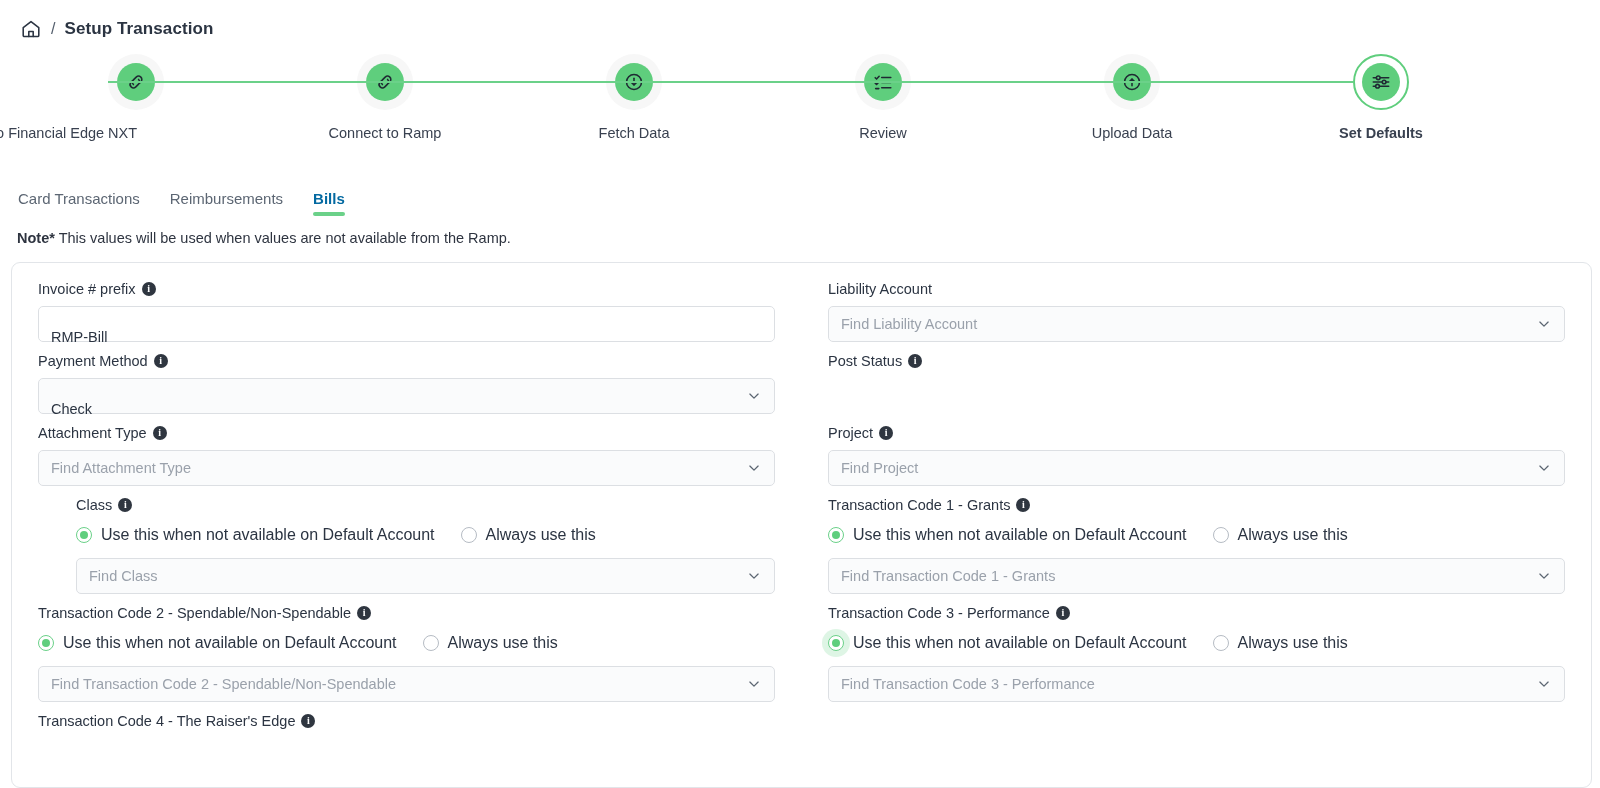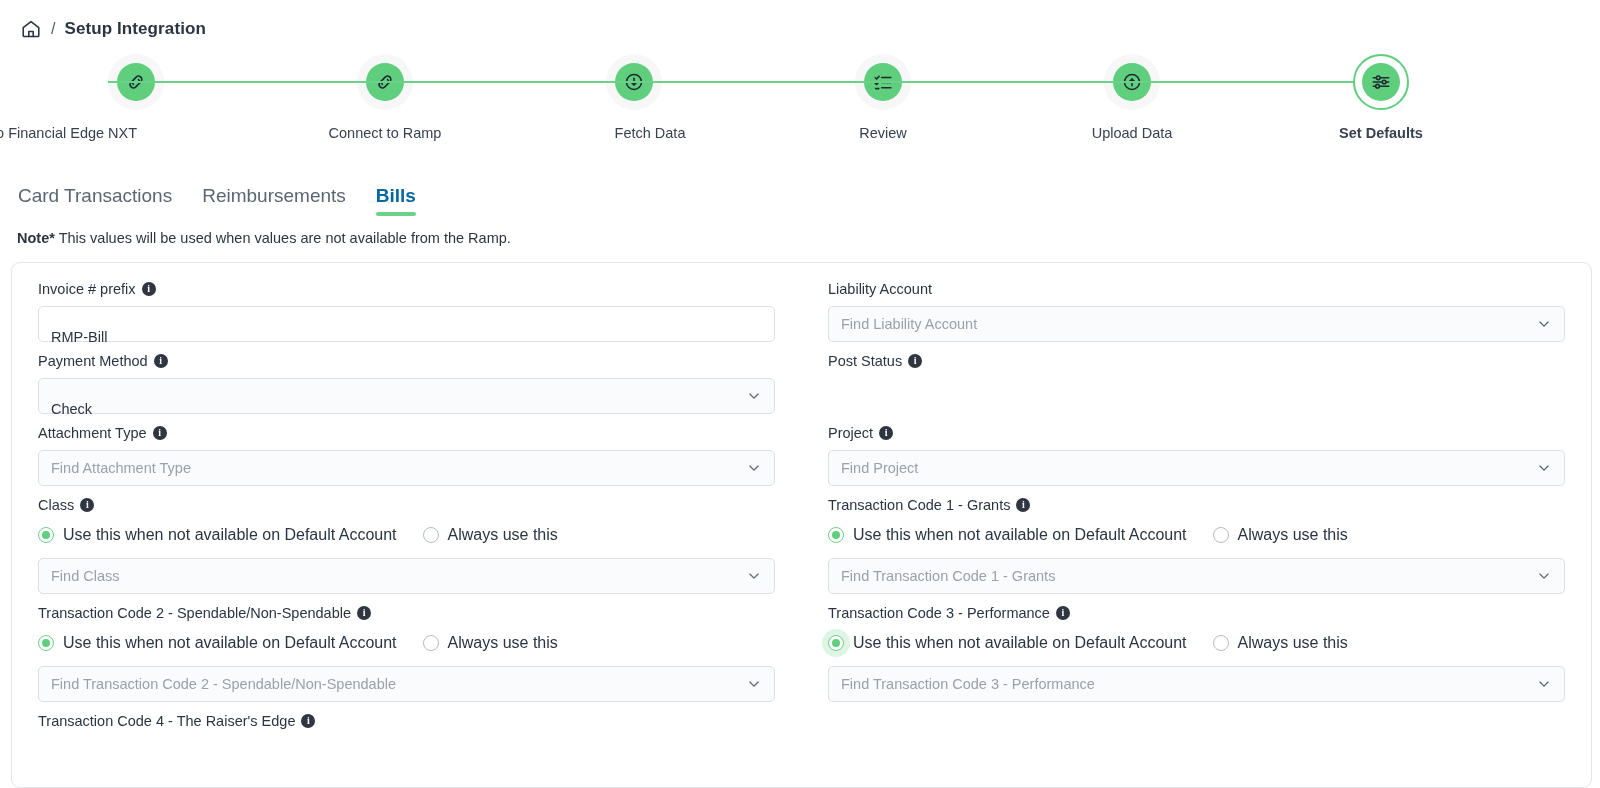--- a/index.html
+++ b/index.html
@@ -81,21 +81,21 @@
   .tabs {
     display: flex;
     align-items: flex-end;
     gap: 30px;
     padding: 0 0 0 18px;
     margin-top: 16px;
     height: 38px;
   }
   .tab {
     position: relative;
-    font-size: 19px;
+    font-size: 15px;
     color: #5c6673;
     padding-bottom: 9px;
     cursor: pointer;
     white-space: nowrap;
   }
   .tab.active { color: #0369a1; font-weight: 700; }
   .tab.active::after {
     content: "";
     position: absolute;
     left: 0; right: 0; bottom: 0;
@@ -212,21 +212,21 @@
 <body>
 
 <div class="breadcrumb">
   <span>
     <svg class="home-icon" viewBox="0 0 24 24" fill="none" stroke="#2b3442" stroke-width="1.7" stroke-linecap="round" stroke-linejoin="round">
       <path d="M3.5 10.5 12 4l8.5 6.5V19a1.2 1.2 0 0 1-1.2 1.2H4.7A1.2 1.2 0 0 1 3.5 19z"></path>
       <path d="M9.6 20.2v-5.4h4.8v5.4"></path>
     </svg>
   </span>
   <span class="bc-sep">/</span>
-  <span class="bc-title">Setup Integration</span>
+  <span class="bc-title">Setup Transaction</span>
 </div>
 
 <div class="stepper">
   <div class="steps-row" id="steps-row">
       <div class="step" style="width: 249px;">
         <div class="bubble-wrap" style="margin-left: 94px;">
           <span class="bubble">
             <svg width="22" height="22" viewBox="0 0 24 24" stroke="#1f2a33" stroke-width="1.7" fill="none" stroke-linecap="round" stroke-linejoin="round">
               <path d="M9.2 14.8a3.6 3.6 0 0 1 0-5.1l3-3a3.6 3.6 0 0 1 5.1 5.1l-1.4 1.4"></path>
               <path d="M14.8 9.2a3.6 3.6 0 0 1 0 5.1l-3 3a3.6 3.6 0 0 1-5.1-5.1l1.4-1.4"></path>
@@ -250,21 +250,21 @@
       <div class="step" style="width: 249px;">
         <div class="bubble-wrap" style="margin-left: 94px;">
           <span class="bubble">
             <svg width="22" height="22" viewBox="0 0 24 24" stroke="#1f2a33" stroke-width="1.7" fill="none" stroke-linecap="round" stroke-linejoin="round">
               <circle cx="12" cy="12" r="8.2"></circle>
               <path d="M12 8v7"></path>
               <path d="M9 12.2 12 15.2 15 12.2"></path>
             </svg>
           </span>
         </div>
-        <div class="step-label" style="margin-left: -2.5px; position: relative; left: 16px; transform: translateX(0px); align-self: flex-start; padding-left: 0px; width: 249px; text-align: center;">Fetch Data</div>
+        <div class="step-label" style="margin-left: -2.5px; position: relative; left: 0px; transform: translateX(0px); align-self: flex-start; padding-left: 0px; width: 249px; text-align: center;">Fetch Data</div>
         <div class="connector" style="left: -155px; width: 249px; background: rgb(107, 209, 137);"></div>
       </div>
       <div class="step" style="width: 249px;">
         <div class="bubble-wrap" style="margin-left: 94px;">
           <span class="bubble">
             <svg width="22" height="22" viewBox="0 0 24 24" stroke="#1f2a33" stroke-width="1.7" fill="none" stroke-linecap="round" stroke-linejoin="round">
               <path d="M3.5 7.3 5 8.8 7.8 5.8"></path>
               <path d="M3.5 13.2 5 14.7 7.8 11.7"></path>
               <path d="M4 19.2h3.4"></path>
               <path d="M10.6 7h9.9"></path>
@@ -376,21 +376,21 @@
           <span>Project</span>
           <span class="info-icon">i</span>
         </div>
         <div class="ctrl select">
           <span class="placeholder">Find Project</span>
           <svg class="chev" viewBox="0 0 16 16" fill="none" stroke="#5d6773" stroke-width="1.5" stroke-linecap="round" stroke-linejoin="round">
             <path d="M3.3 5.8 8 10.4 12.7 5.8"></path>
           </svg>
         </div>
       </div>
-      <div class="field" style="grid-column: 1;">
+      <div class="field" style="grid-column: 1; margin-left: 38px;">
         <div class="field-label">
           <span>Class</span>
           <span class="info-icon">i</span>
         </div>
         <div class="radio-row">
           <label class="radio-opt">
             <span class="radio checked"></span>
             <span>Use this when not available on Default Account</span>
           </label>
           <label class="radio-opt">

